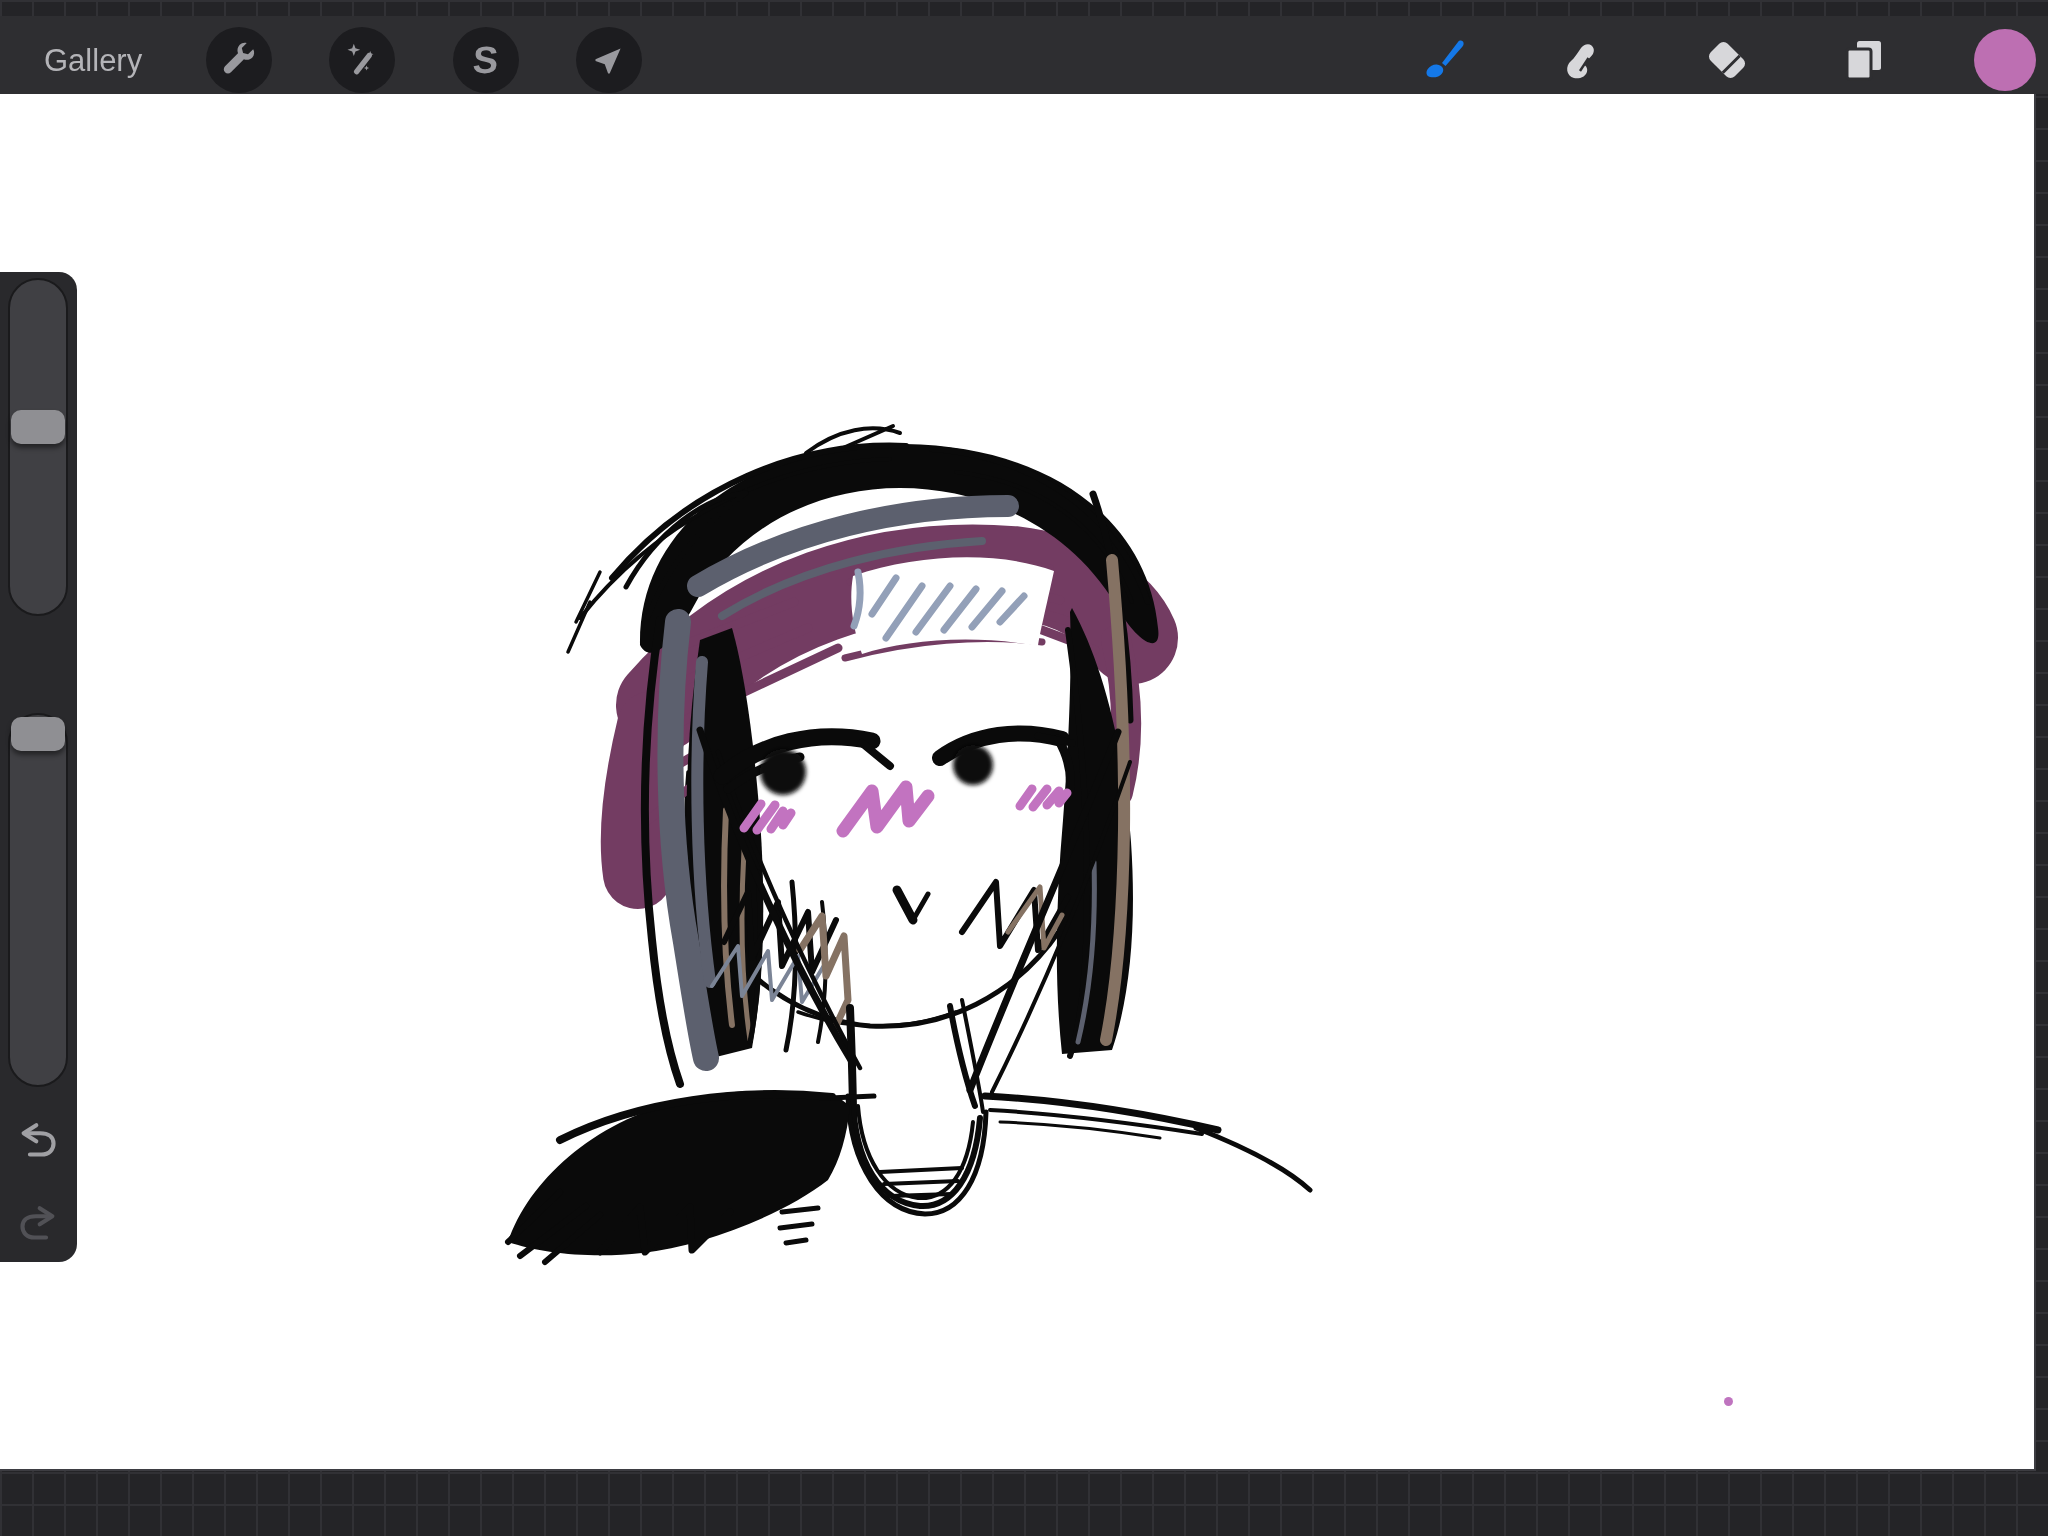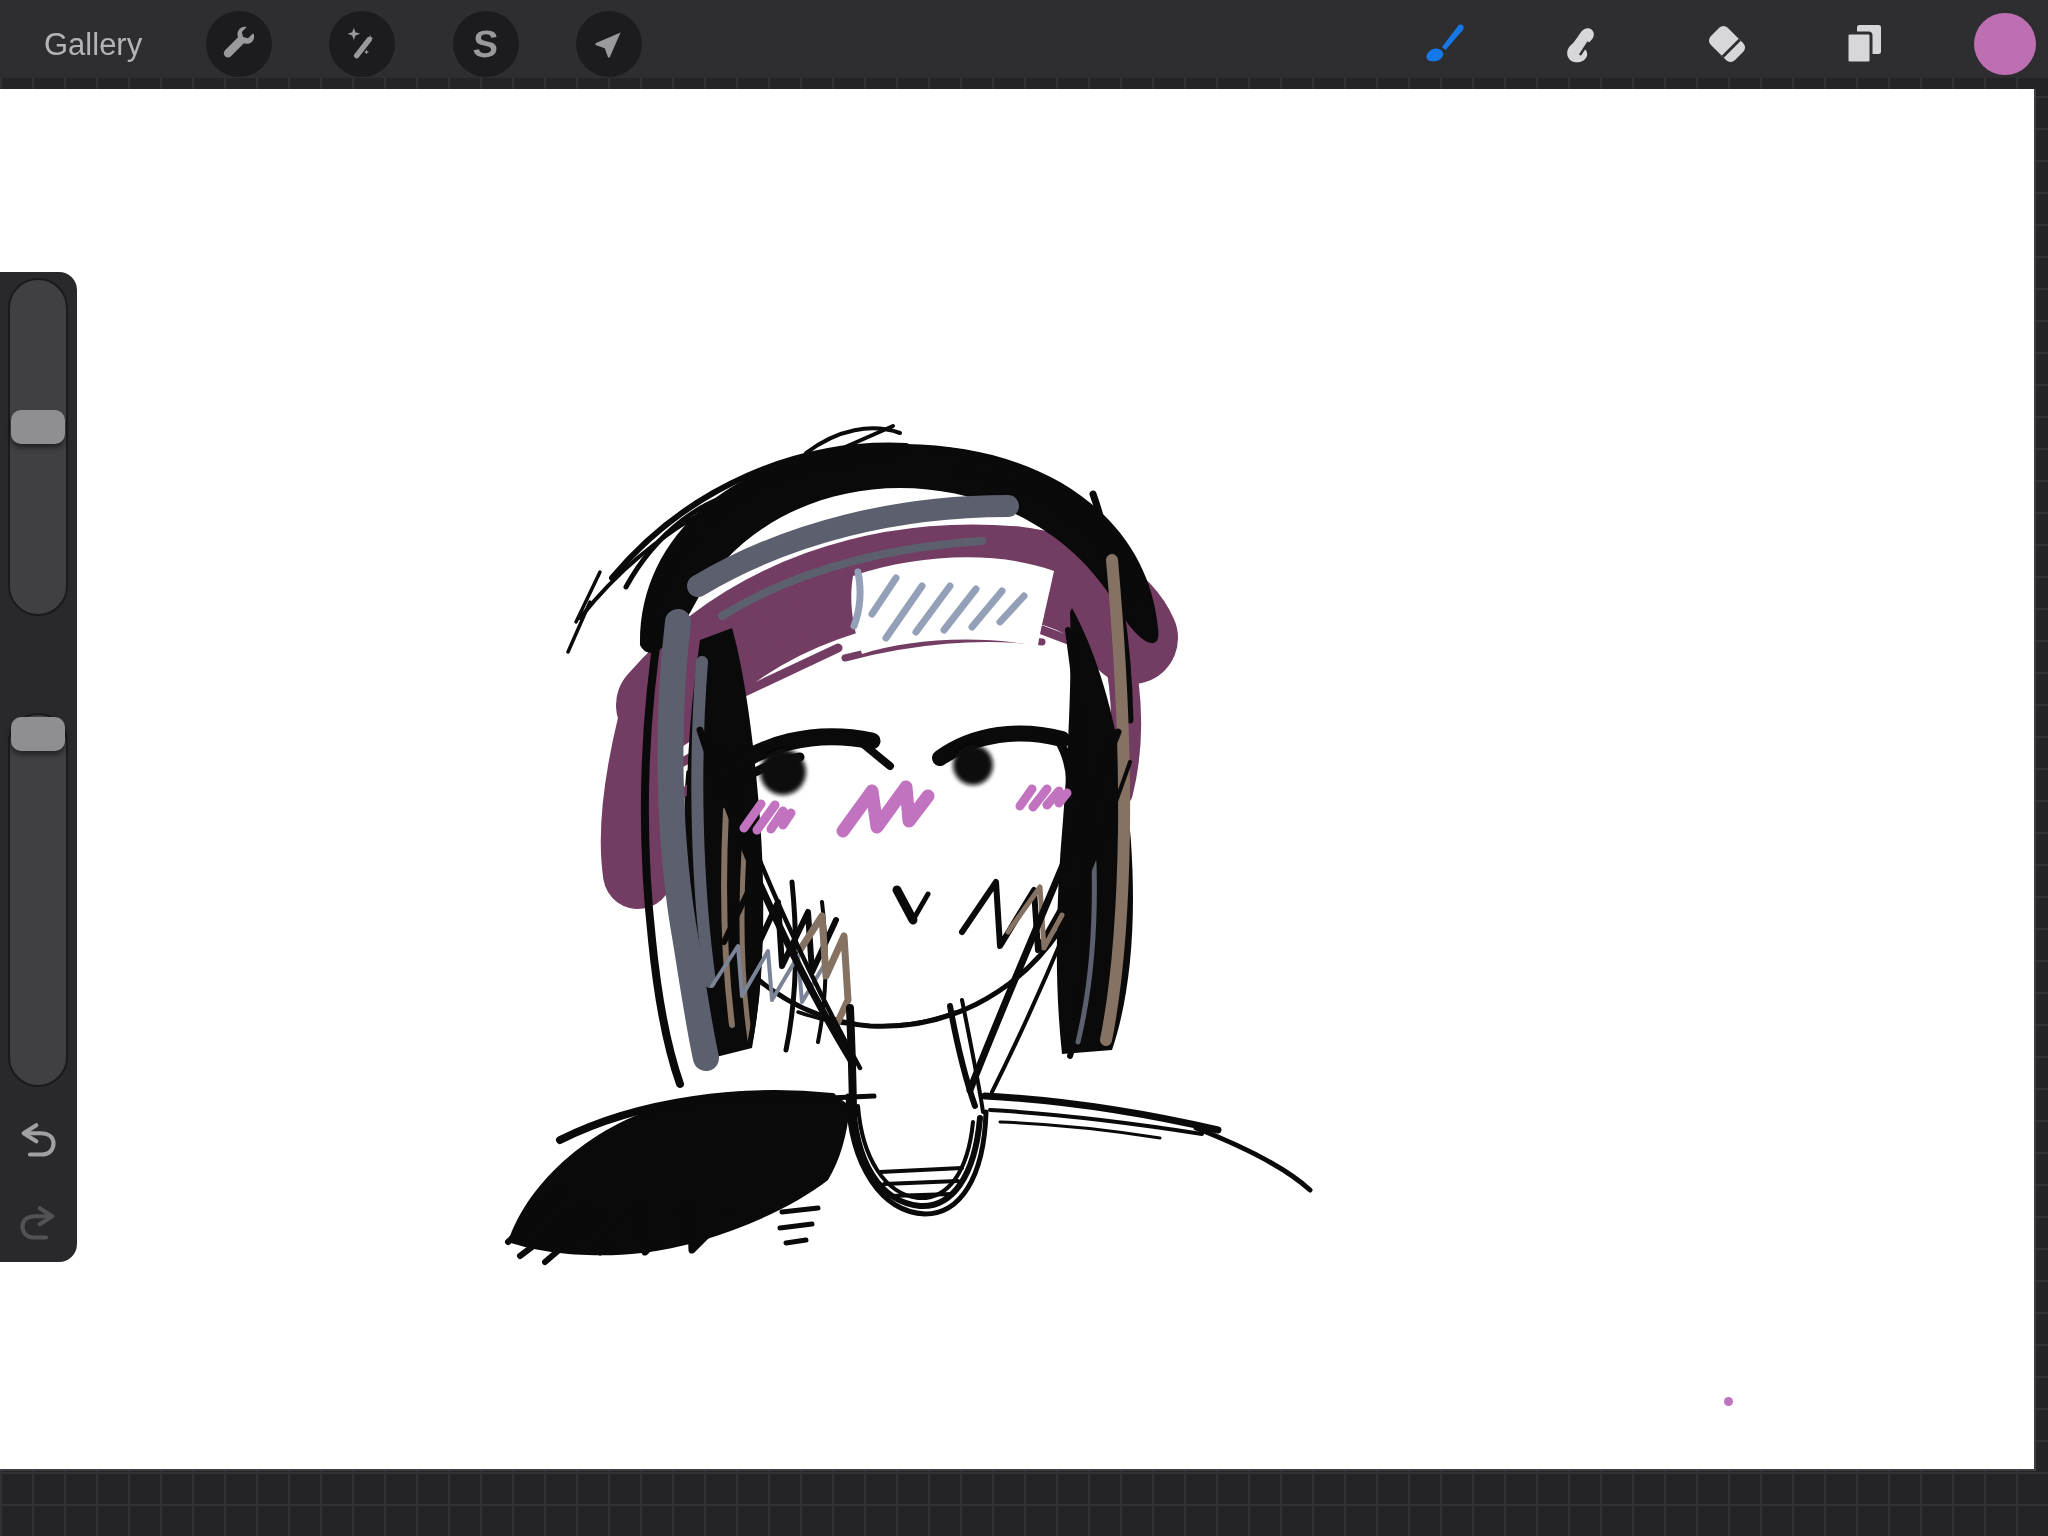--- a/index.html
+++ b/index.html
@@ -20,21 +20,21 @@
       repeating-linear-gradient(to bottom, var(--offcanvas-grid) 0 2px, transparent 2px 32px);
   }
   
   .canvas{position:absolute;left:0;top:89px;width:2036px;height:1382px;
     background:var(--canvas-bg);border-right:2px solid var(--offcanvas-edge);
     border-bottom:2px solid var(--offcanvas-edge);}
   .sketch{position:absolute;left:0;top:-89px;width:2048px;height:1536px;pointer-events:none;}
   .stray-dot{position:absolute;width:9px;height:9px;border-radius:50%;
     background:var(--dot);opacity:.85;filter:blur(.6px);}
   
-  .topbar{position:absolute;left:0;top:0;width:2048px;height:78px;background:var(--toolbar-bg);z-index:20;}
+  .topbar{position:absolute;left:0;top:16px;width:2048px;height:78px;background:var(--toolbar-bg);z-index:20;}
   .gallery-btn{position:absolute;left:44px;top:0;height:89px;display:flex;align-items:center;
     background:none;border:none;color:var(--gallery-text);font-size:31px;font-family:inherit;cursor:pointer;}
   .circle-btn{position:absolute;top:11px;width:66px;height:66px;border-radius:50%;
     background:var(--toolbar-button-bg);border:none;display:flex;align-items:center;justify-content:center;
     color:var(--toolbar-icon);cursor:pointer;}
   .flat-btn{position:absolute;top:11px;width:66px;height:66px;background:none;border:none;
     display:flex;align-items:center;justify-content:center;color:var(--toolbar-icon-bright);cursor:pointer;}
   .s-glyph{font-size:38px;font-weight:700;line-height:1;transform:skewX(-4deg);}
   .swatch{display:block;width:62px;height:62px;border-radius:50%;background:var(--swatch);}
   

